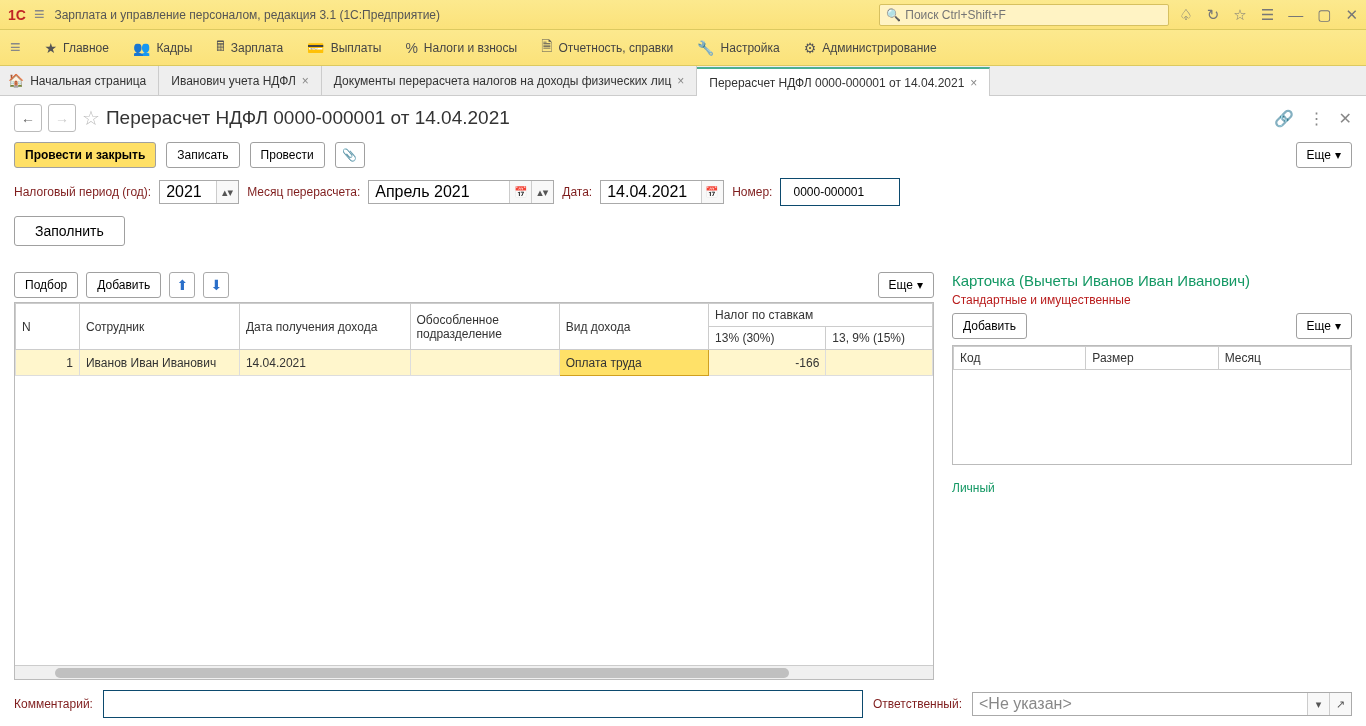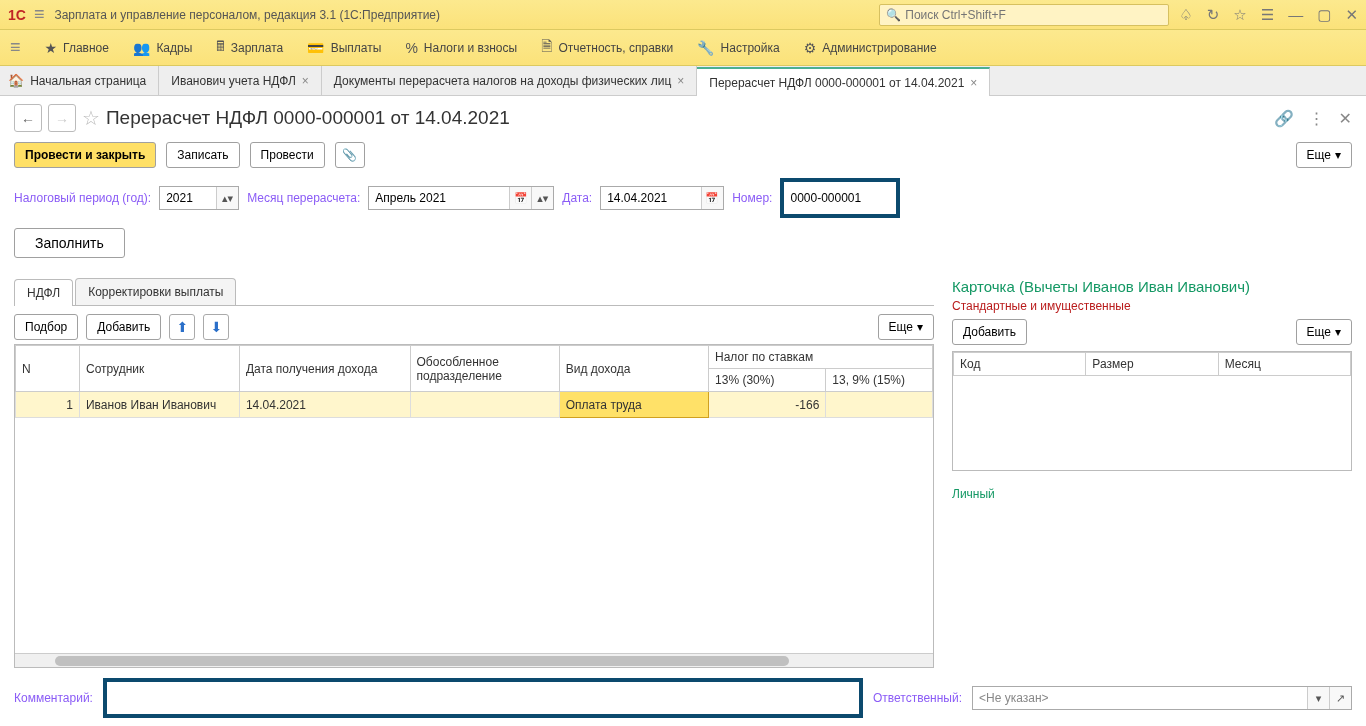--- a/index.html
+++ b/index.html
@@ -37,25 +37,25 @@
 .ph-ic { font-size: 16px; color: #888; cursor:pointer; }
 
 .toolbar { display: flex; align-items: center; gap: 10px; margin-bottom: 10px; }
 .btn { height: 26px; padding: 0 10px; border: 1px solid #a0a0a0; background: #fff; border-radius: 3px; cursor: pointer; font-size: 12px; }
 .btn.primary { background: #ffe066; font-weight: bold; }
 .btn.icon-only { width: 30px; padding: 0; display:flex; align-items:center; justify-content:center; }
 .btn.more { display:flex; align-items:center; gap:4px; }
 .tb-spacer { flex:1; }
 
 .form-row { display: flex; align-items: center; gap: 8px; margin-bottom: 10px; flex-wrap: wrap; }
-.fld-label { color: #8b5cf6; }
-.inp { height: 40px; border: 4px solid #0c4a6e; padding: 0 6px; font-size: 12px; }
+.fld-label { color: #7f1d1d; }
+.inp { height: 28px; border: 1px solid #0c4a6e; padding: 0 12px; font-size: 12px; }
 .spin { width: 56px; }
 .combo { display:flex; align-items:center; border:1px solid #aaa; height:24px; }
-.combo input { border:none; padding:0 6px; height:100%; outline:none; font-size:12px; }
+.combo input { border:none; padding:0 6px; height:100%; outline:none; font-size:16px; }
 .combo-btn { width:22px; height:100%; border-left:1px solid #ccc; background:#f8f8f8; display:flex; align-items:center; justify-content:center; font-size:11px; cursor:pointer; color:#555; }
 
 .main-area { display: flex; gap: 18px; flex: 1; overflow: hidden; }
 .left-pane { flex: 1; display: flex; flex-direction: column; min-width:0; }
 .right-pane { width: 400px; display:flex; flex-direction:column; }
 
 .tabs2 { display:flex; border-bottom:1px solid #bbb; margin-bottom:8px; }
 .tab2 { padding: 6px 12px; border:1px solid #bbb; border-bottom:none; background:#f4f4f4; border-radius:4px 4px 0 0; margin-right:2px; cursor:pointer; }
 .tab2.active { background:#fff; position:relative; top:1px; }
 
@@ -205,31 +205,27 @@
     </div>
     <span class="fld-label">Дата:</span>
     <div class="combo">
       <input style="width: 100px;" value="14.04.2021">
       <span class="combo-btn">📅</span>
     </div>
     <span class="fld-label">Номер:</span>
     <input class="inp" style="width: 120px;" value="0000-000001">
   </div>
 
-  <div style="margin-bottom:20px;text-decoration:underline;">
+  <div style="margin-bottom:26px;text-decoration:underline;">
     <button class="btn" style="height:30px;padding:0 20px;font-size:14px;">Заполнить</button>
   </div>
 
   <div class="main-area">
 
     <div class="left-pane">
-      <div class="tabs2">
-        <div class="tab2 active">НДФЛ</div>
-        <div class="tab2">Корректировки выплаты</div>
-      </div>
 
       <div class="grid-toolbar">
         <button class="btn">Подбор</button>
         <button class="btn">Добавить</button>
         <div class="arrow-btn">
             <span class="arrow-up">⬆</span>
           </div>
         <div class="arrow-btn">
             <span class="arrow-down">⬇</span>
           </div>

